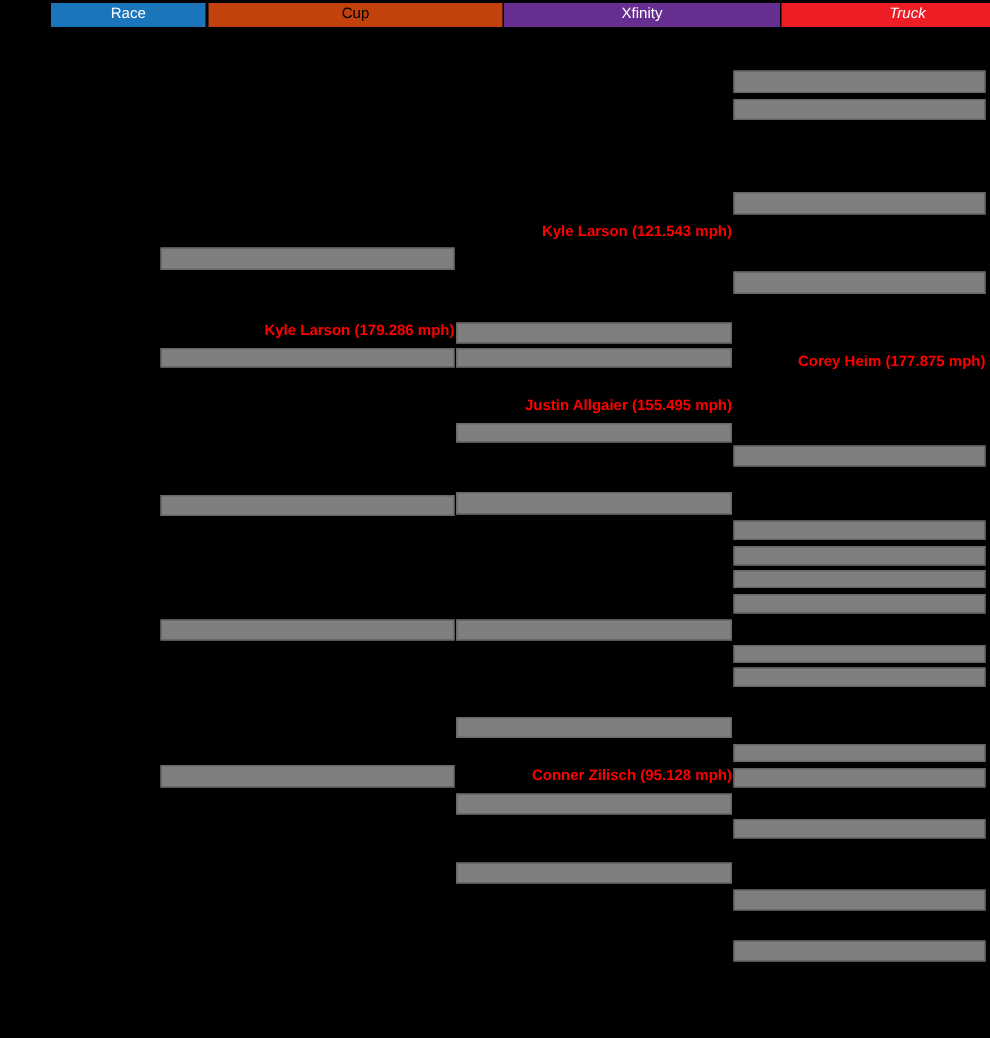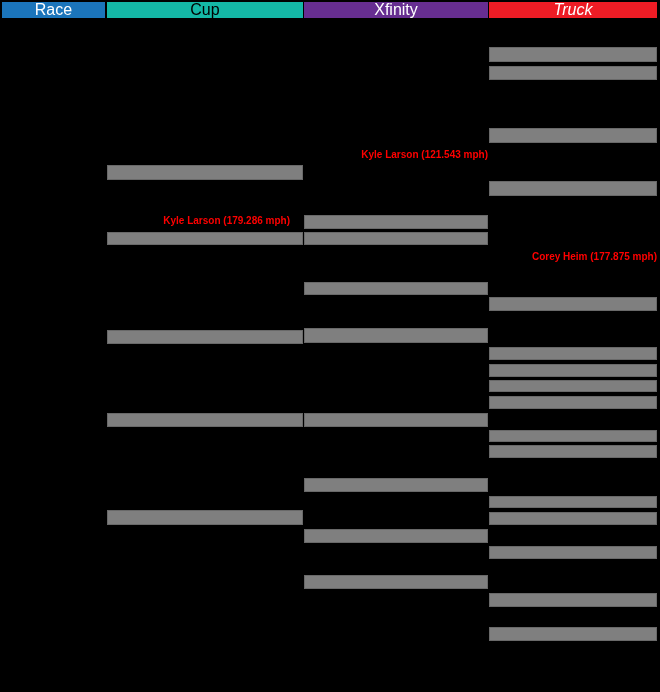--- a/index.html
+++ b/index.html
@@ -14,22 +14,23 @@
     background: #000;
     overflow: hidden;
     font-family: "Liberation Sans", sans-serif;
   }
   .hcell {
     position: absolute;
     top: 2px;
     height: 16px;
     line-height: 16px;
     text-align: center;
-    font-size: 16px;
+    font-size: 10px;
     font-weight: normal;
+    margin-left: 32px;
   }
   .gray-cell {
     position: absolute;
     background: #7f7f7f;
     border: 1px solid #696969;
     box-sizing: border-box;
   }
   .record-label {
     position: absolute;
     height: 12px;
@@ -39,21 +40,21 @@
     text-align: right;
     white-space: nowrap;
     color: #ff0000;
   }
 </style>
 </head>
 <body>
 
 <div class="canvas" style="background: rgb(0, 0, 0);">
     <div class="hcell" style="left: 2px; width: 103px; background: rgb(27, 117, 187); color: rgb(255, 255, 255);">Race</div>
-    <div class="hcell" style="left: 107px; width: 196px; background: #14b8a6; color: rgb(0, 0, 0);">Cup</div>
+    <div class="hcell" style="left: 107px; width: 196px; background: #c2410c; color: rgb(0, 0, 0);">Cup</div>
     <div class="hcell" style="left: 304px; width: 184px; background: rgb(103, 46, 145); color: rgb(255, 255, 255);">Xfinity</div>
     <div class="hcell" style="left: 489px; width: 168px; background: rgb(238, 28, 37); color: rgb(255, 255, 255); font-style: italic;">Truck</div>
     <div class="gray-cell" style="left: 489px; width: 168px; top: 47px; height: 15px; background: rgb(127, 127, 127);"></div>
     <div class="gray-cell" style="left: 489px; width: 168px; top: 66px; height: 14px; background: rgb(127, 127, 127);"></div>
     <div class="gray-cell" style="left: 489px; width: 168px; top: 128px; height: 15px; background: rgb(127, 127, 127);"></div>
     <div class="gray-cell" style="left: 107px; width: 196px; top: 165px; height: 15px; background: rgb(127, 127, 127);"></div>
     <div class="gray-cell" style="left: 489px; width: 168px; top: 181px; height: 15px; background: rgb(127, 127, 127);"></div>
     <div class="gray-cell" style="left: 304px; width: 184px; top: 215px; height: 14px; background: rgb(127, 127, 127);"></div>
     <div class="gray-cell" style="left: 107px; width: 196px; top: 232px; height: 13px; background: rgb(127, 127, 127);"></div>
     <div class="gray-cell" style="left: 304px; width: 184px; top: 232px; height: 13px; background: rgb(127, 127, 127);"></div>
@@ -72,15 +73,17 @@
     <div class="gray-cell" style="left: 304px; width: 184px; top: 478px; height: 14px; background: rgb(127, 127, 127);"></div>
     <div class="gray-cell" style="left: 489px; width: 168px; top: 496px; height: 12px; background: rgb(127, 127, 127);"></div>
     <div class="gray-cell" style="left: 107px; width: 196px; top: 510px; height: 15px; background: rgb(127, 127, 127);"></div>
     <div class="gray-cell" style="left: 489px; width: 168px; top: 512px; height: 13px; background: rgb(127, 127, 127);"></div>
     <div class="gray-cell" style="left: 304px; width: 184px; top: 529px; height: 14px; background: rgb(127, 127, 127);"></div>
     <div class="gray-cell" style="left: 489px; width: 168px; top: 546px; height: 13px; background: rgb(127, 127, 127);"></div>
     <div class="gray-cell" style="left: 304px; width: 184px; top: 575px; height: 14px; background: rgb(127, 127, 127);"></div>
     <div class="gray-cell" style="left: 489px; width: 168px; top: 593px; height: 14px; background: rgb(127, 127, 127);"></div>
     <div class="gray-cell" style="left: 489px; width: 168px; top: 627px; height: 14px; background: rgb(127, 127, 127);"></div>
     <div class="record-label" style="left: 304px; width: 184px; top: 149px; color: rgb(255, 0, 0);">Kyle Larson (121.543 mph)</div>
-    <div class="record-label" style="left: 94px; width: 196px; top: 215px; color: rgb(255, 0, 0);">Kyle Larson (179.286 mph)</div>
-    <div class="record-label" style="left: 489px; width: 168px; top: 251px; color: rgb(255, 0, 0);">Corey Heim (177.875 mph)</div>
+    <div class="record-label" style="left: 107px; width: 196px; top: 215px; color: rgb(255, 0, 0);">Kyle Larson (179.286 mph)</div>
+    <div class="record-label" style="left: 489px; width: 168px; top: 236px; color: rgb(255, 0, 0);">Corey Heim (177.875 mph)</div>
+    <div class="record-label" style="left: 304px; width: 184px; top: 265px; color: rgb(255, 0, 0);">Justin Allgaier (155.495 mph)</div>
+    <div class="record-label" style="left: 304px; width: 184px; top: 512px; color: rgb(255, 0, 0);">Conner Zilisch (95.128 mph)</div>
   </div>
 
 </body></html>

